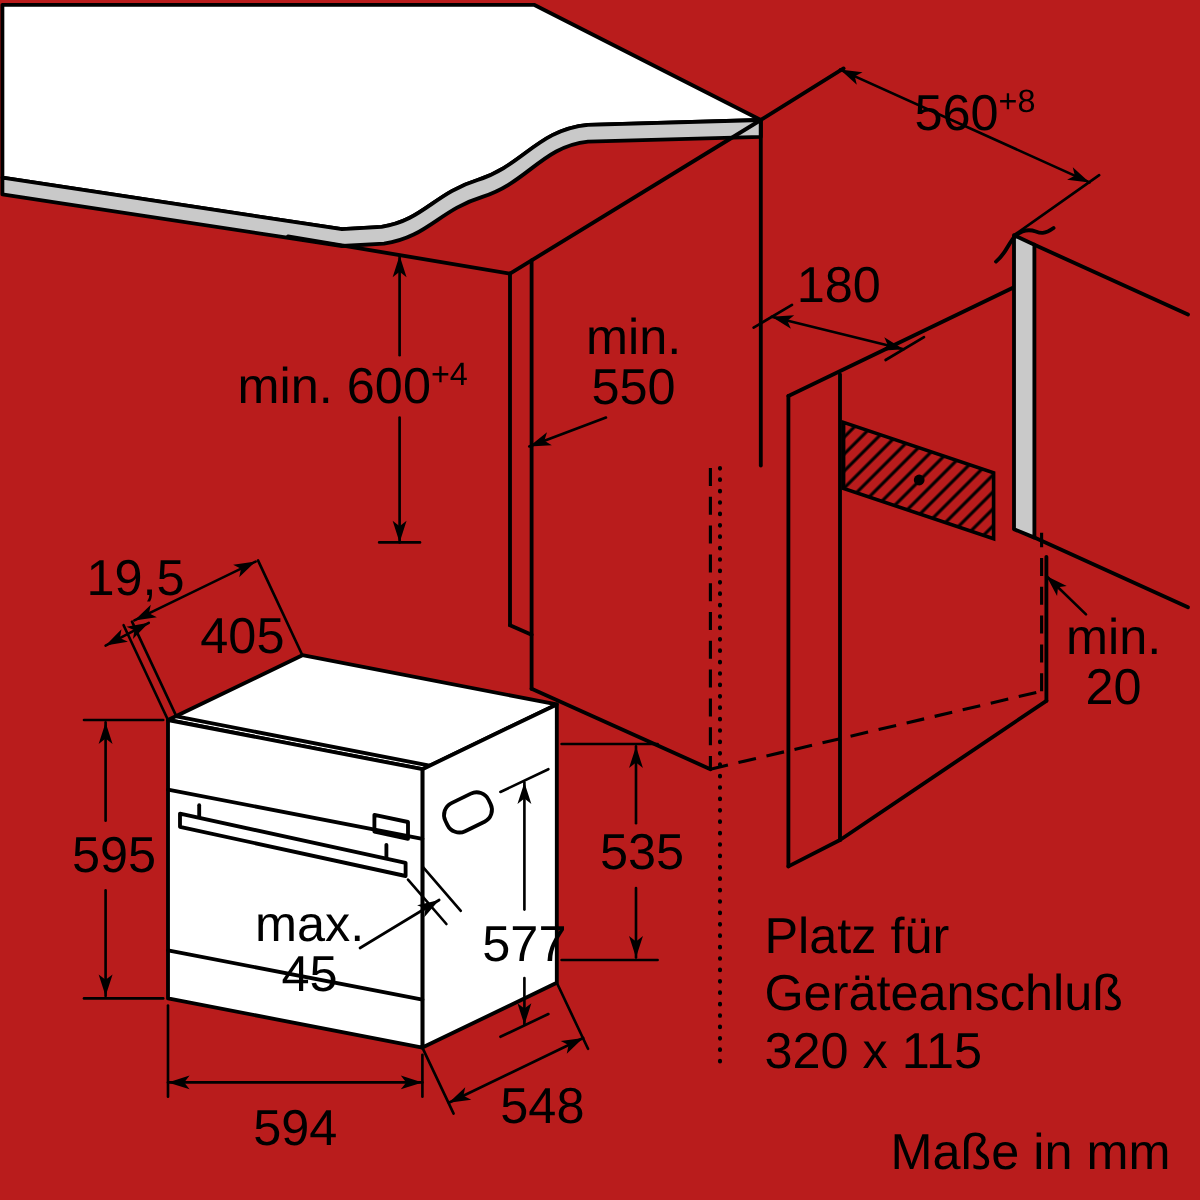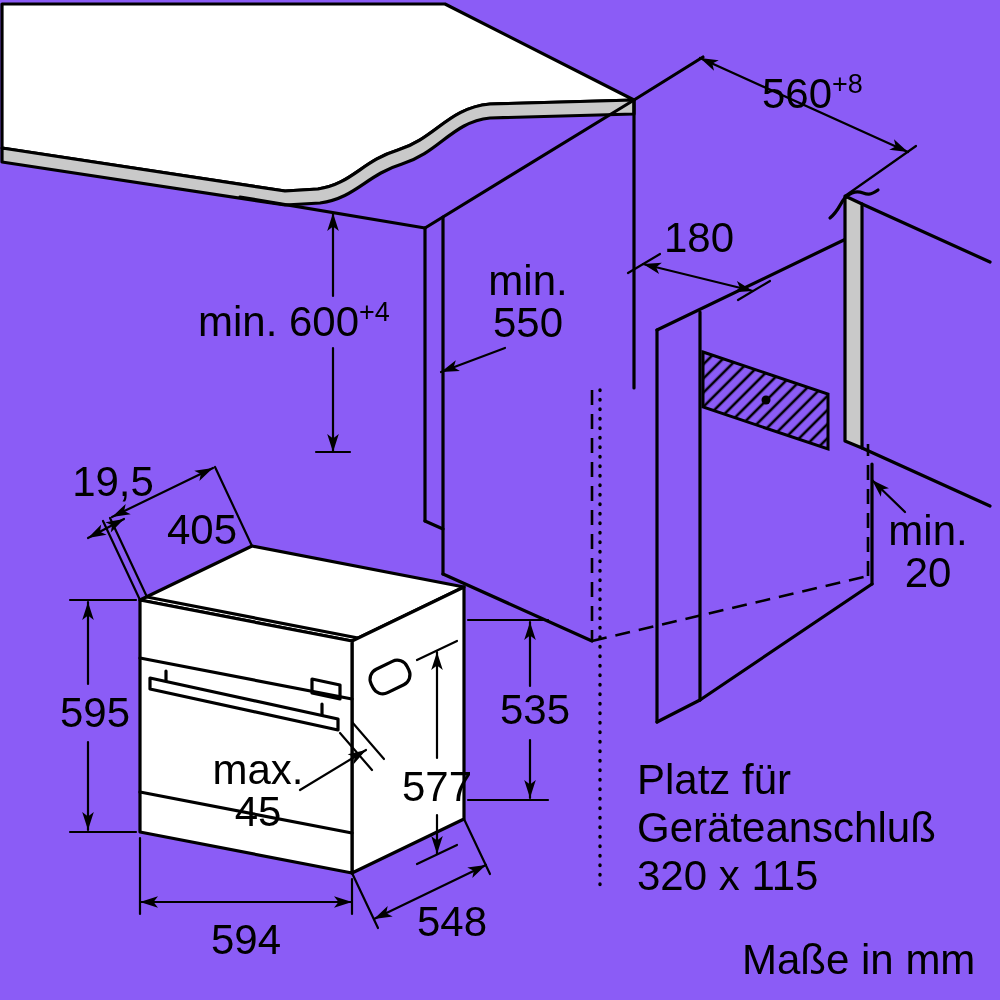--- a/index.html
+++ b/index.html
@@ -1,16 +1,16 @@
 <!DOCTYPE html>
 <html><head>
 <meta charset="utf-8">
 <style>
   html,body{margin:0;padding:0;background:#ffffff;}
-  .stage{width:1000px;height:1000px;position:relative;background:#8b5cf6;overflow:hidden;}
+  .stage{width:1000px;height:1000px;position:relative;background:#b91c1c;overflow:hidden;}
   svg{display:block;}
   text{font-family:"Liberation Sans","DejaVu Sans",sans-serif;fill:#000;}
   .dim-label{font-size:42px;}
   .sup{font-size:27px;}
   .note-label{font-size:42px;}
   .struct{stroke:#000;stroke-width:3.2;fill:none;stroke-linecap:round;stroke-linejoin:round;}
   .thin{stroke:#000;stroke-width:2.2;fill:none;stroke-linecap:round;}
   .dash{stroke:#000;stroke-width:2.6;fill:none;stroke-dasharray:15 9;}
   .dots{stroke:#000;stroke-width:3.4;fill:none;stroke-dasharray:0.5 9;stroke-linecap:round;}
   .grayband{fill:#c9c9c9;stroke:#000;stroke-width:3.2;stroke-linejoin:round;}

